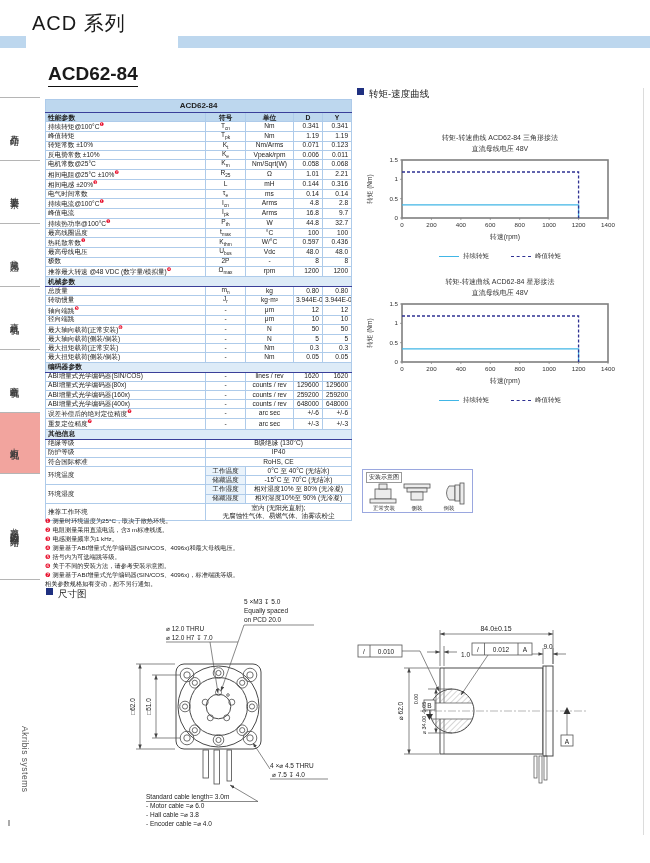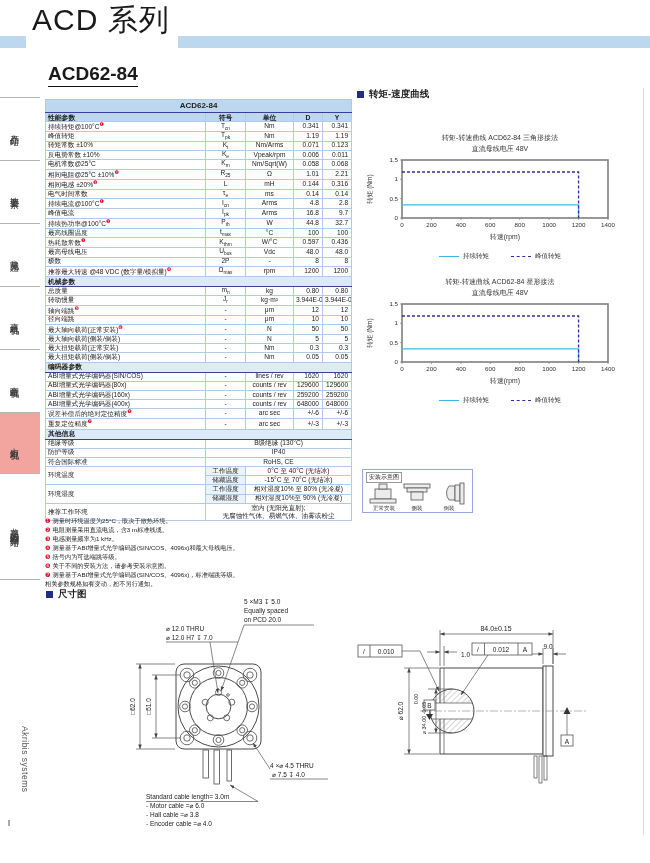--- a/index.html
+++ b/index.html
@@ -1,21 +1,21 @@
 <!DOCTYPE html>
 <html><head>
 <meta charset="utf-8">
 <style>
   html,body{margin:0;padding:0}
   body{width:650px;height:863px;position:relative;overflow:hidden;background:#fff;
        font-family:"Liberation Sans","DejaVu Sans",sans-serif;color:#1a1a1a}
   .abs{position:absolute}
   #bar-left{left:0;top:36px;width:26px;height:12px;background:#BDD7EE}
   #bar-right{left:178px;top:36px;width:472px;height:12px;background:#BDD7EE}
-  #series-title{left:32px;top:0;font-size:30px;font-weight:400;letter-spacing:1px}
+  #series-title{left:32px;top:10px;font-size:20px;font-weight:400;letter-spacing:1px}
   #model-title{left:48px;top:63px;font-size:19px;font-weight:bold;border-bottom:1.5px solid #111;padding-bottom:1px}
   #page-edge{left:643px;top:88px;width:1px;height:747px;background:#dcdcdc}
   #corner-mark{left:8px;top:820px;width:2px;height:6px;background:#aaa}
   
   #sidebar{left:0;top:97px;width:40px;border-bottom:1px solid #b5b5b5}
   .sb-item{writing-mode:vertical-rl;text-orientation:upright;display:flex;align-items:center;justify-content:center;
            width:40px;box-sizing:border-box;border-top:1px solid #b5b5b5;font-size:9px;letter-spacing:1px;
            color:#3a3a3a;padding-right:12px;cursor:pointer}
   .sb-item.active{background:#F2A49E}
   #brand{left:20px;top:726px;writing-mode:vertical-rl;font-size:8.5px;color:#555;letter-spacing:.5px}
@@ -31,21 +31,21 @@
   #spec-table td.val{text-align:center}
   #spec-table td.subhdr{background:#EAF3FB}
   #spec-table td.tall{white-space:pre-line;height:16px;line-height:1.25;text-align:center}
   #spec-table sub{font-size:4.8px}
   sup.mk{color:#E8112D;font-size:5px;vertical-align:super}
   
   #notes{left:45px;top:517px;width:308px;font-size:6.2px;line-height:1.45;color:#222}
   .note-line{display:flex}
   .nmk{color:#E8112D;margin-right:2px;flex:none}
   
-  .sec-heading{font-size:9.5px;font-weight:bold;color:#222;display:flex;align-items:center}
+  .sec-heading{font-size:9.5px;font-weight:normal;color:#222;display:flex;}
   .sqbullet{width:7px;height:7px;background:#1F3080;display:inline-block;margin-right:5px}
   #curves-heading{left:357px;top:88px}
   #dims-heading{left:46px;top:588px}
   
   .chart{width:276px}
   #chart-0{left:362px;top:133px}
   #chart-1{left:362px;top:277px}
   .chart-title{text-align:center;font-size:7px;color:#333;line-height:10.5px}
   .legend{display:flex;justify-content:center;gap:22px;font-size:6.5px;color:#333;margin-top:2px}
   .lg-item{display:flex;align-items:center}

